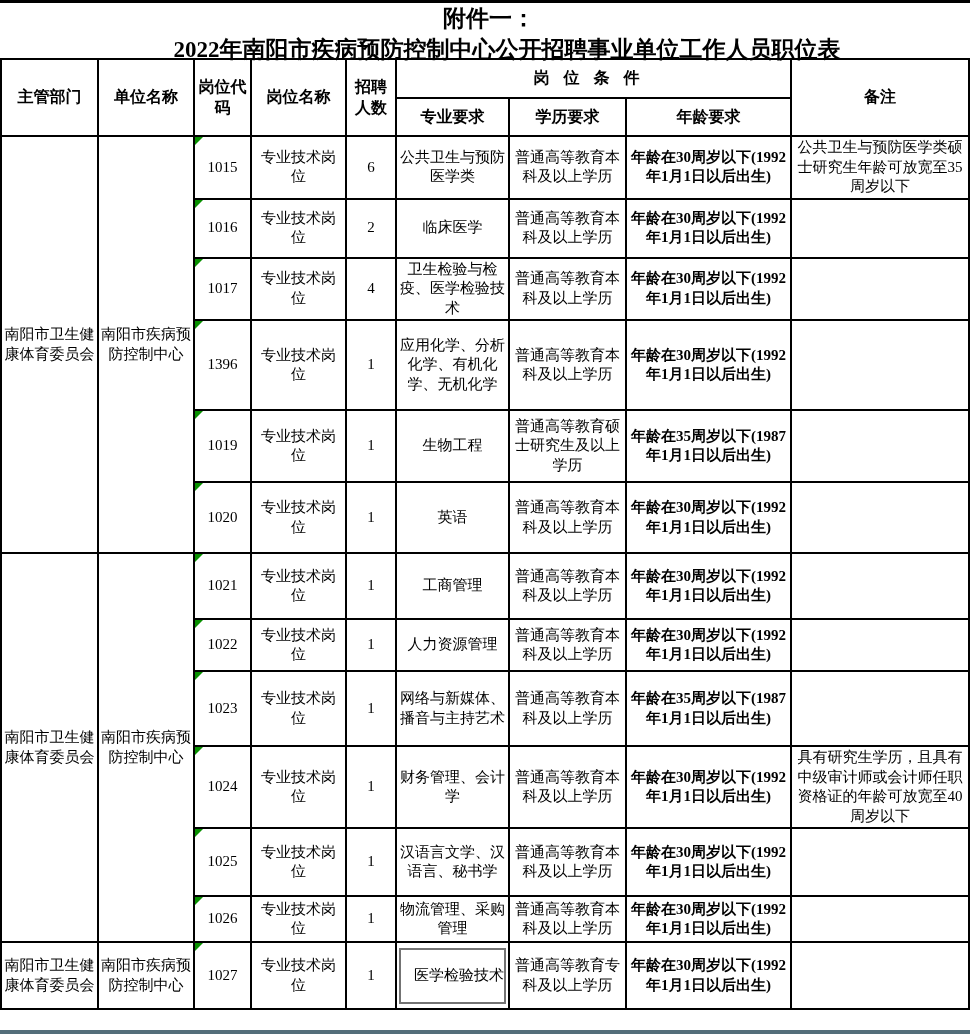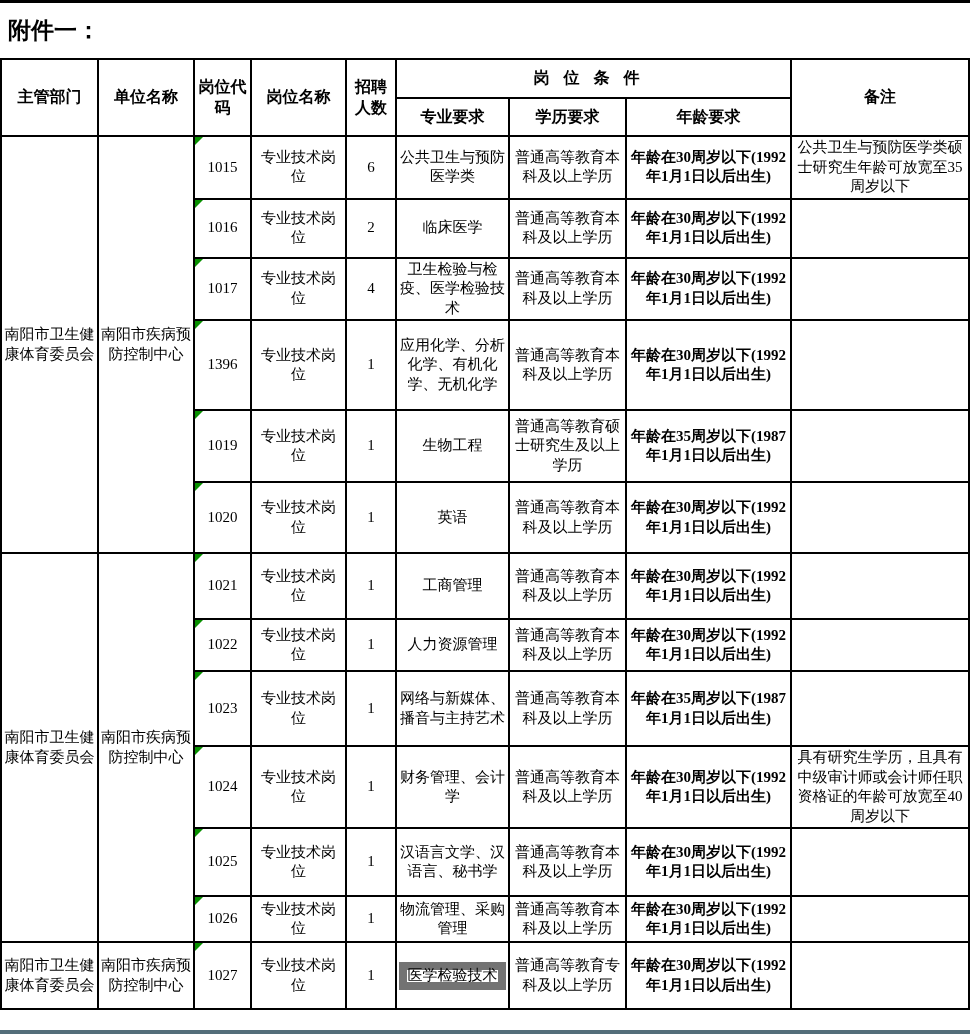--- a/index.html
+++ b/index.html
@@ -2,21 +2,21 @@
 <html><head>
 <meta charset="utf-8">
 <style>
   html,body{margin:0;padding:0;}
   body{
     width:970px;height:1034px;background:#ffffff;color:#000;
     font-family:"Liberation Serif","DejaVu Serif",serif;
     overflow:hidden;position:relative;
   }
   .top-line{height:3px;background:#000;width:970px;}
-  .title-row{height:55px;display:flex;align-items:center;}
+  .title-row{height:55px;display:flex;align-items:center;flex-direction:column;}
   .title-prefix{font-weight:bold;font-size:23px;margin-left:8px;white-space:nowrap;}
   .title-text{font-weight:bold;font-size:23px;margin-left:44px;white-space:nowrap;}
   table.positions{
     border-collapse:collapse;table-layout:fixed;width:968px;
   }
   table.positions th,table.positions td{
     border:2px solid #000;
     text-align:center;vertical-align:middle;
     font-size:15px;line-height:1.3;
     overflow:hidden;word-break:break-all;
@@ -29,33 +29,34 @@
   td.name{padding:1px 9px;}
   td.major{padding:1px 10px;}
   td.edu{padding:1px 5px;}
   td.age{text-align:left;padding:2px 4px 2px 3px;font-weight:bold;}
   td.remark{text-align:left;padding:2px 18px 2px 4px;margin-top:34px;}
   .corner-triangle{
     position:absolute;top:0;left:0;width:0;height:0;
     border-top:8px solid #089000;border-right:8px solid transparent;
   }
   .textbox{
-    display:flex;align-items:center;justify-content:center;
-    border:8px solid #737373;height:28px;width:100%;box-sizing:border-box;
+    display:flex;align-items:center;justify-content:flex-end;
+    border:2px solid #737373;height:56px;width:100%;box-sizing:border-box;
     margin:2px auto;
   }
   .bottom-edge{position:absolute;left:0;bottom:0;width:970px;height:4px;background:#546e7a;}
 </style>
 </head>
 <body>
 
 <div class="top-line"></div>
 
 <div class="title-row">
   <span class="title-prefix">附件一：</span>
+  <span class="title-text">2022年南阳市疾病预防控制中心公开招聘事业单位工作人员职位表</span>
 </div>
 
 <table class="positions">
   <colgroup>
     <col style="width:97px">
       <col style="width:96px">
       <col style="width:57px">
     <col style="width:95px">
       <col style="width:50px">
       <col style="width:113px">

